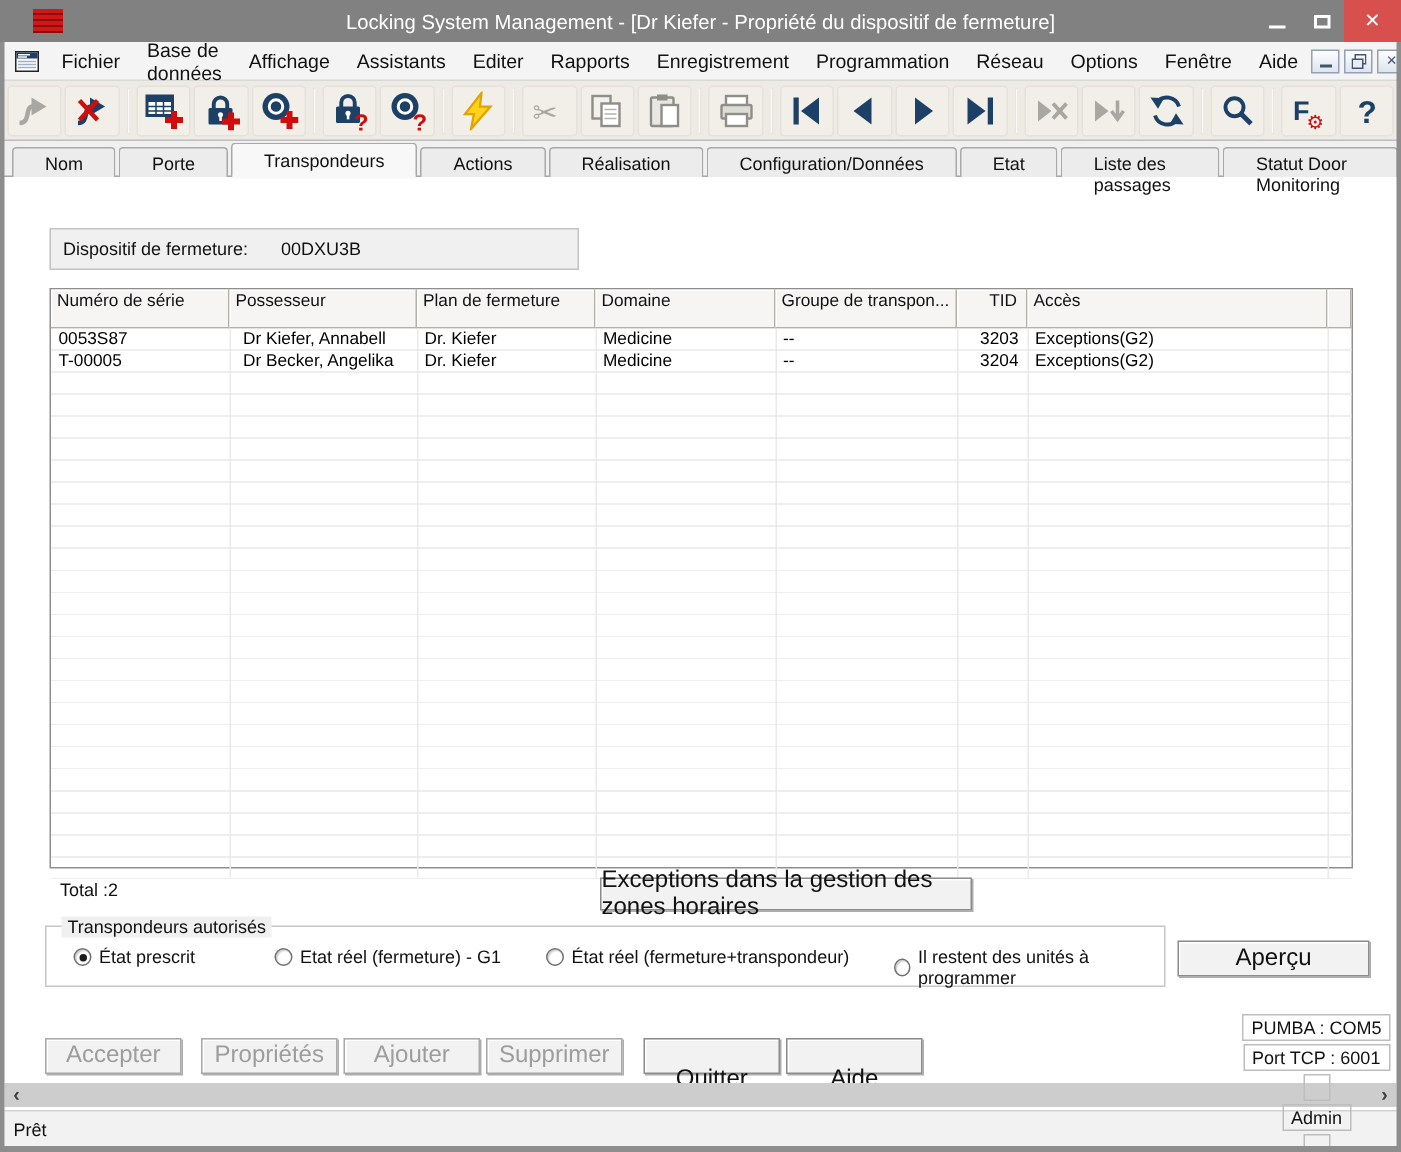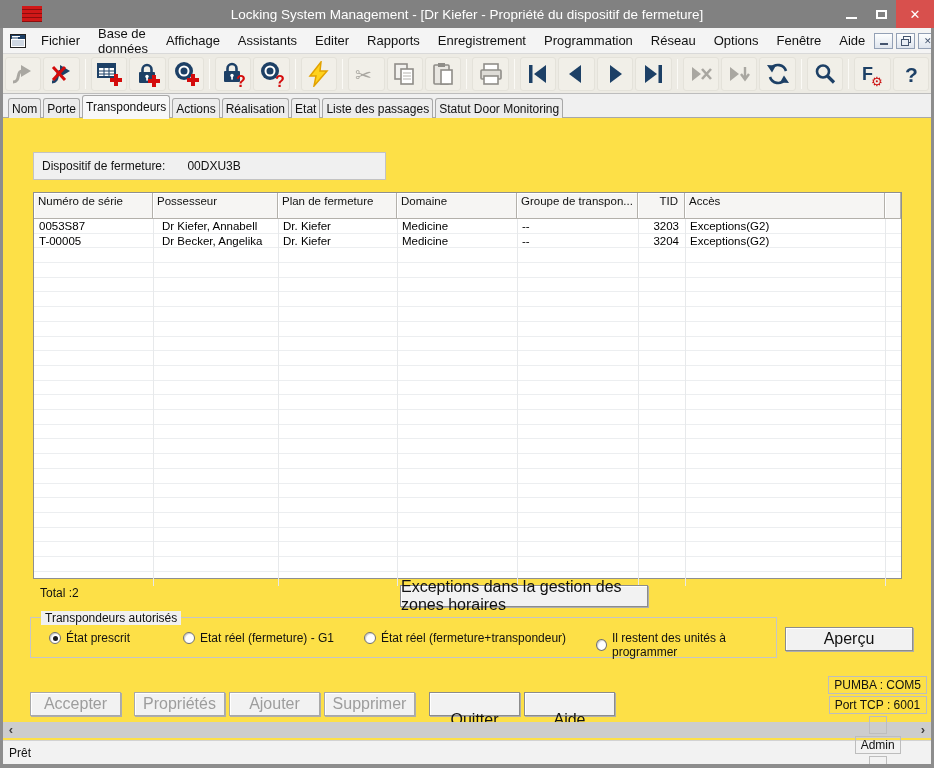--- a/index.html
+++ b/index.html
@@ -1,17 +1,17 @@
 <!DOCTYPE html>
 <html><head>
 <meta charset="utf-8">
 <style>
   * { margin:0; padding:0; box-sizing:border-box; }
   body { background:#555; font-family:"Liberation Sans","DejaVu Sans",sans-serif; }
-  .window { position:relative; width:934px; height:768px; background:#fde047; overflow:hidden; }
+  .window { position:relative; width:934px; height:768px; background:#ffffff; overflow:hidden; }
 
   
   .edge { position:absolute; background:#8d8d8d; z-index:50; }
   .edge.l { left:0; top:28px; bottom:0; width:3px; }
   .edge.r { right:0; top:28px; bottom:0; width:3px; }
   .edge.b { left:0; right:0; bottom:0; height:4px; }
 
   
   .titlebar { height:28px; background:#818181; display:flex; align-items:center; position:relative; }
   .app-icon { width:20px; height:16px; margin-left:22px;
@@ -34,21 +34,21 @@
 
   
   .toolbar { height:40px; background:#edebe4; border-bottom:1px solid #bdbdbd; display:flex; align-items:center; padding:0 4px; }
   .tbtn { width:38px; height:34px; margin:0 1px; border:1px solid #e4e2da; border-radius:3px; background:#f1efe8;
     display:flex; align-items:center; justify-content:center; }
   .tsep { width:1px; height:30px; background:#b9b6ae; border-right:1px solid #fbfaf6; margin:0 4px; }
 
   
   .tabbar { height:24px; display:flex; align-items:flex-end; padding:0 0 0 8px; background:#f0f0f0; position:relative; }
   .tabbar::after { content:''; position:absolute; left:0; right:0; bottom:0; height:1px; background:#a8a8a8; }
-  .tab { font-size:12px; color:#111; padding:3px 3px 3px; border:1px solid #a8a8a8; border-bottom:none;
+  .tab { font-size:12px; color:#111; padding:3px 21px 3px; border:1px solid #a8a8a8; border-bottom:none;
     border-radius:3px 3px 0 0; background:#ececec; margin-right:2px; height:20px; line-height:14px; z-index:1; }
   .tab.active { background:#f8f8f8; height:23px; line-height:17px; z-index:3; position:relative; }
   .tab.active::after { content:''; position:absolute; left:0; right:0; bottom:-1px; height:2px; background:#f8f8f8; }
 
   
   .groupbox { position:absolute; border:1px solid #c3c3c3; background:#f0f0f0; display:flex; align-items:center; font-size:12px; color:#111; }
   .gb1 { left:33px; top:152px; width:353px; height:28px; }
   .gb2 { left:437px; top:152px; width:294px; height:28px; }
   .gb-label { margin-left:8px; }
   .gb-value { margin-left:22px; }
@@ -323,20 +323,21 @@
         </svg>
     </div>
   </div>
 
   <div class="tabbar">
     <span class="tab">Nom</span>
     <span class="tab">Porte</span>
     <span class="tab active">Transpondeurs</span>
     <span class="tab">Actions</span>
     <span class="tab">Réalisation</span>
+    <span class="tab">Configuration/Données</span>
     <span class="tab">Etat</span>
     <span class="tab">Liste des passages</span>
     <span class="tab">Statut Door Monitoring</span>
   </div>
 
   <div class="groupbox gb1">
     <span class="gb-label">Dispositif de fermeture:</span>
     <span class="gb-value">00DXU3B</span>
   </div>
 

